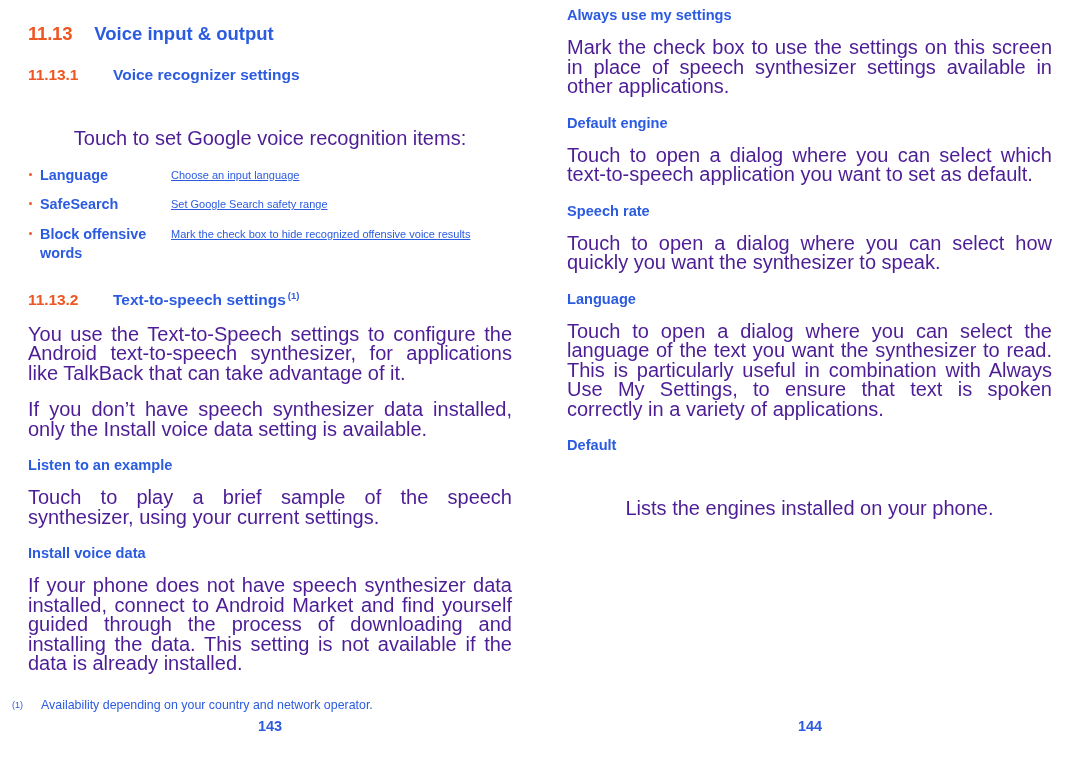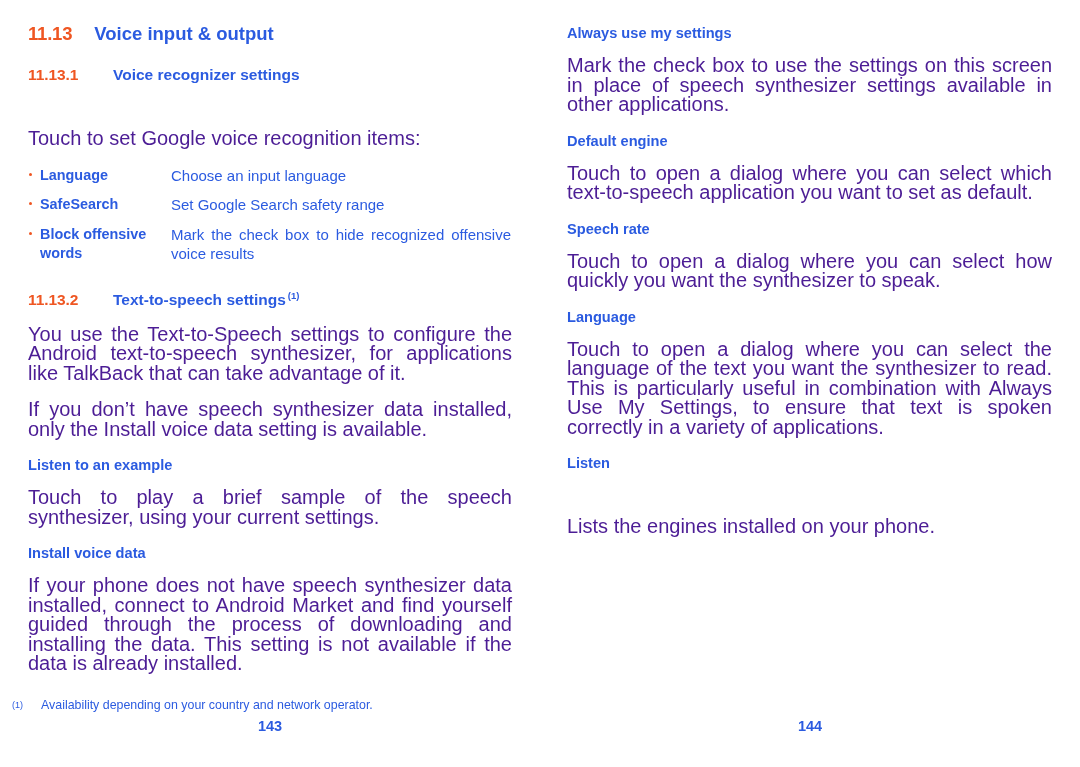--- a/index.html
+++ b/index.html
@@ -23,21 +23,21 @@
     height: 767px;
   }
 
   
   .col {
     position: absolute;
     top: 0;
     box-sizing: border-box;
   }
   .col-left  { left: 28px;  width: 484px; padding-top: 22px; }
-  .col-right { left: 567px; width: 485px; padding-top: 24px; }
+  .col-right { left: 567px; width: 485px; padding-top: 6px; }
 
   
   .chapter-title {
     font-size: 18.5px;
     font-weight: bold;
     line-height: 24px;
     margin: 0 0 19px 0;
     white-space: nowrap;
   }
   .chapter-num {
@@ -76,21 +76,21 @@
 
   
   p.body {
     font-size: 20px;
     line-height: 19.5px;
     margin: 0 0 17px 0;
     color: #4c1d95;
     text-align: justify;
     text-justify: inter-word;
   }
-  p.body.nojust { text-align: left; margin-top: 44px; }
+  p.body.nojust { text-align: center; margin-top: 44px; }
 
   
   h4.subhead {
     font-size: 14.6px;
     font-weight: bold;
     line-height: 19px;
     margin: 0 0 13px 0;
     color: #2b5be0;
   }
 
@@ -121,25 +121,26 @@
     width: 131px;
     font-size: 14.4px;
     font-weight: bold;
     line-height: 19.5px;
     color: #2b5be0;
   }
   ul.deflist li .desc {
     display: inline-block;
     vertical-align: top;
     width: 340px;
-    font-size: 15px;
+    font-size: 11px;
     line-height: 19.5px;
     color: #2b5be0;
     text-align: justify;
     text-justify: inter-word;
+    text-decoration: underline;
   }
 
   
   .footnote {
     position: absolute;
     left: 12px;
     top: 697px;
     width: 480px;
     font-size: 12.4px;
     line-height: 16px;
@@ -224,21 +225,21 @@
 
     <h4 class="subhead">Default engine</h4>
     <p class="body">Touch to open a dialog where you can select which text-to-speech application you want to set as default.</p>
 
     <h4 class="subhead">Speech rate</h4>
     <p class="body">Touch to open a dialog where you can select how quickly you want the synthesizer to speak.</p>
 
     <h4 class="subhead">Language</h4>
     <p class="body">Touch to open a dialog where you can select the language of the text you want the synthesizer to read. This is particularly useful in combination with Always Use My Settings, to ensure that text is spoken correctly in a variety of applications.</p>
 
-    <h4 class="subhead">Listen</h4>
+    <h4 class="subhead">Default</h4>
     <p class="body nojust">Lists the engines installed on your phone.</p>
 
   </div>
 
   <div class="footnote">
     <span class="fn-mark">(1)</span><span class="fn-text">Availability depending on your country and network operator.</span>
   </div>
 
   <div class="folio folio-left">143</div>
   <div class="folio folio-right">144</div>

